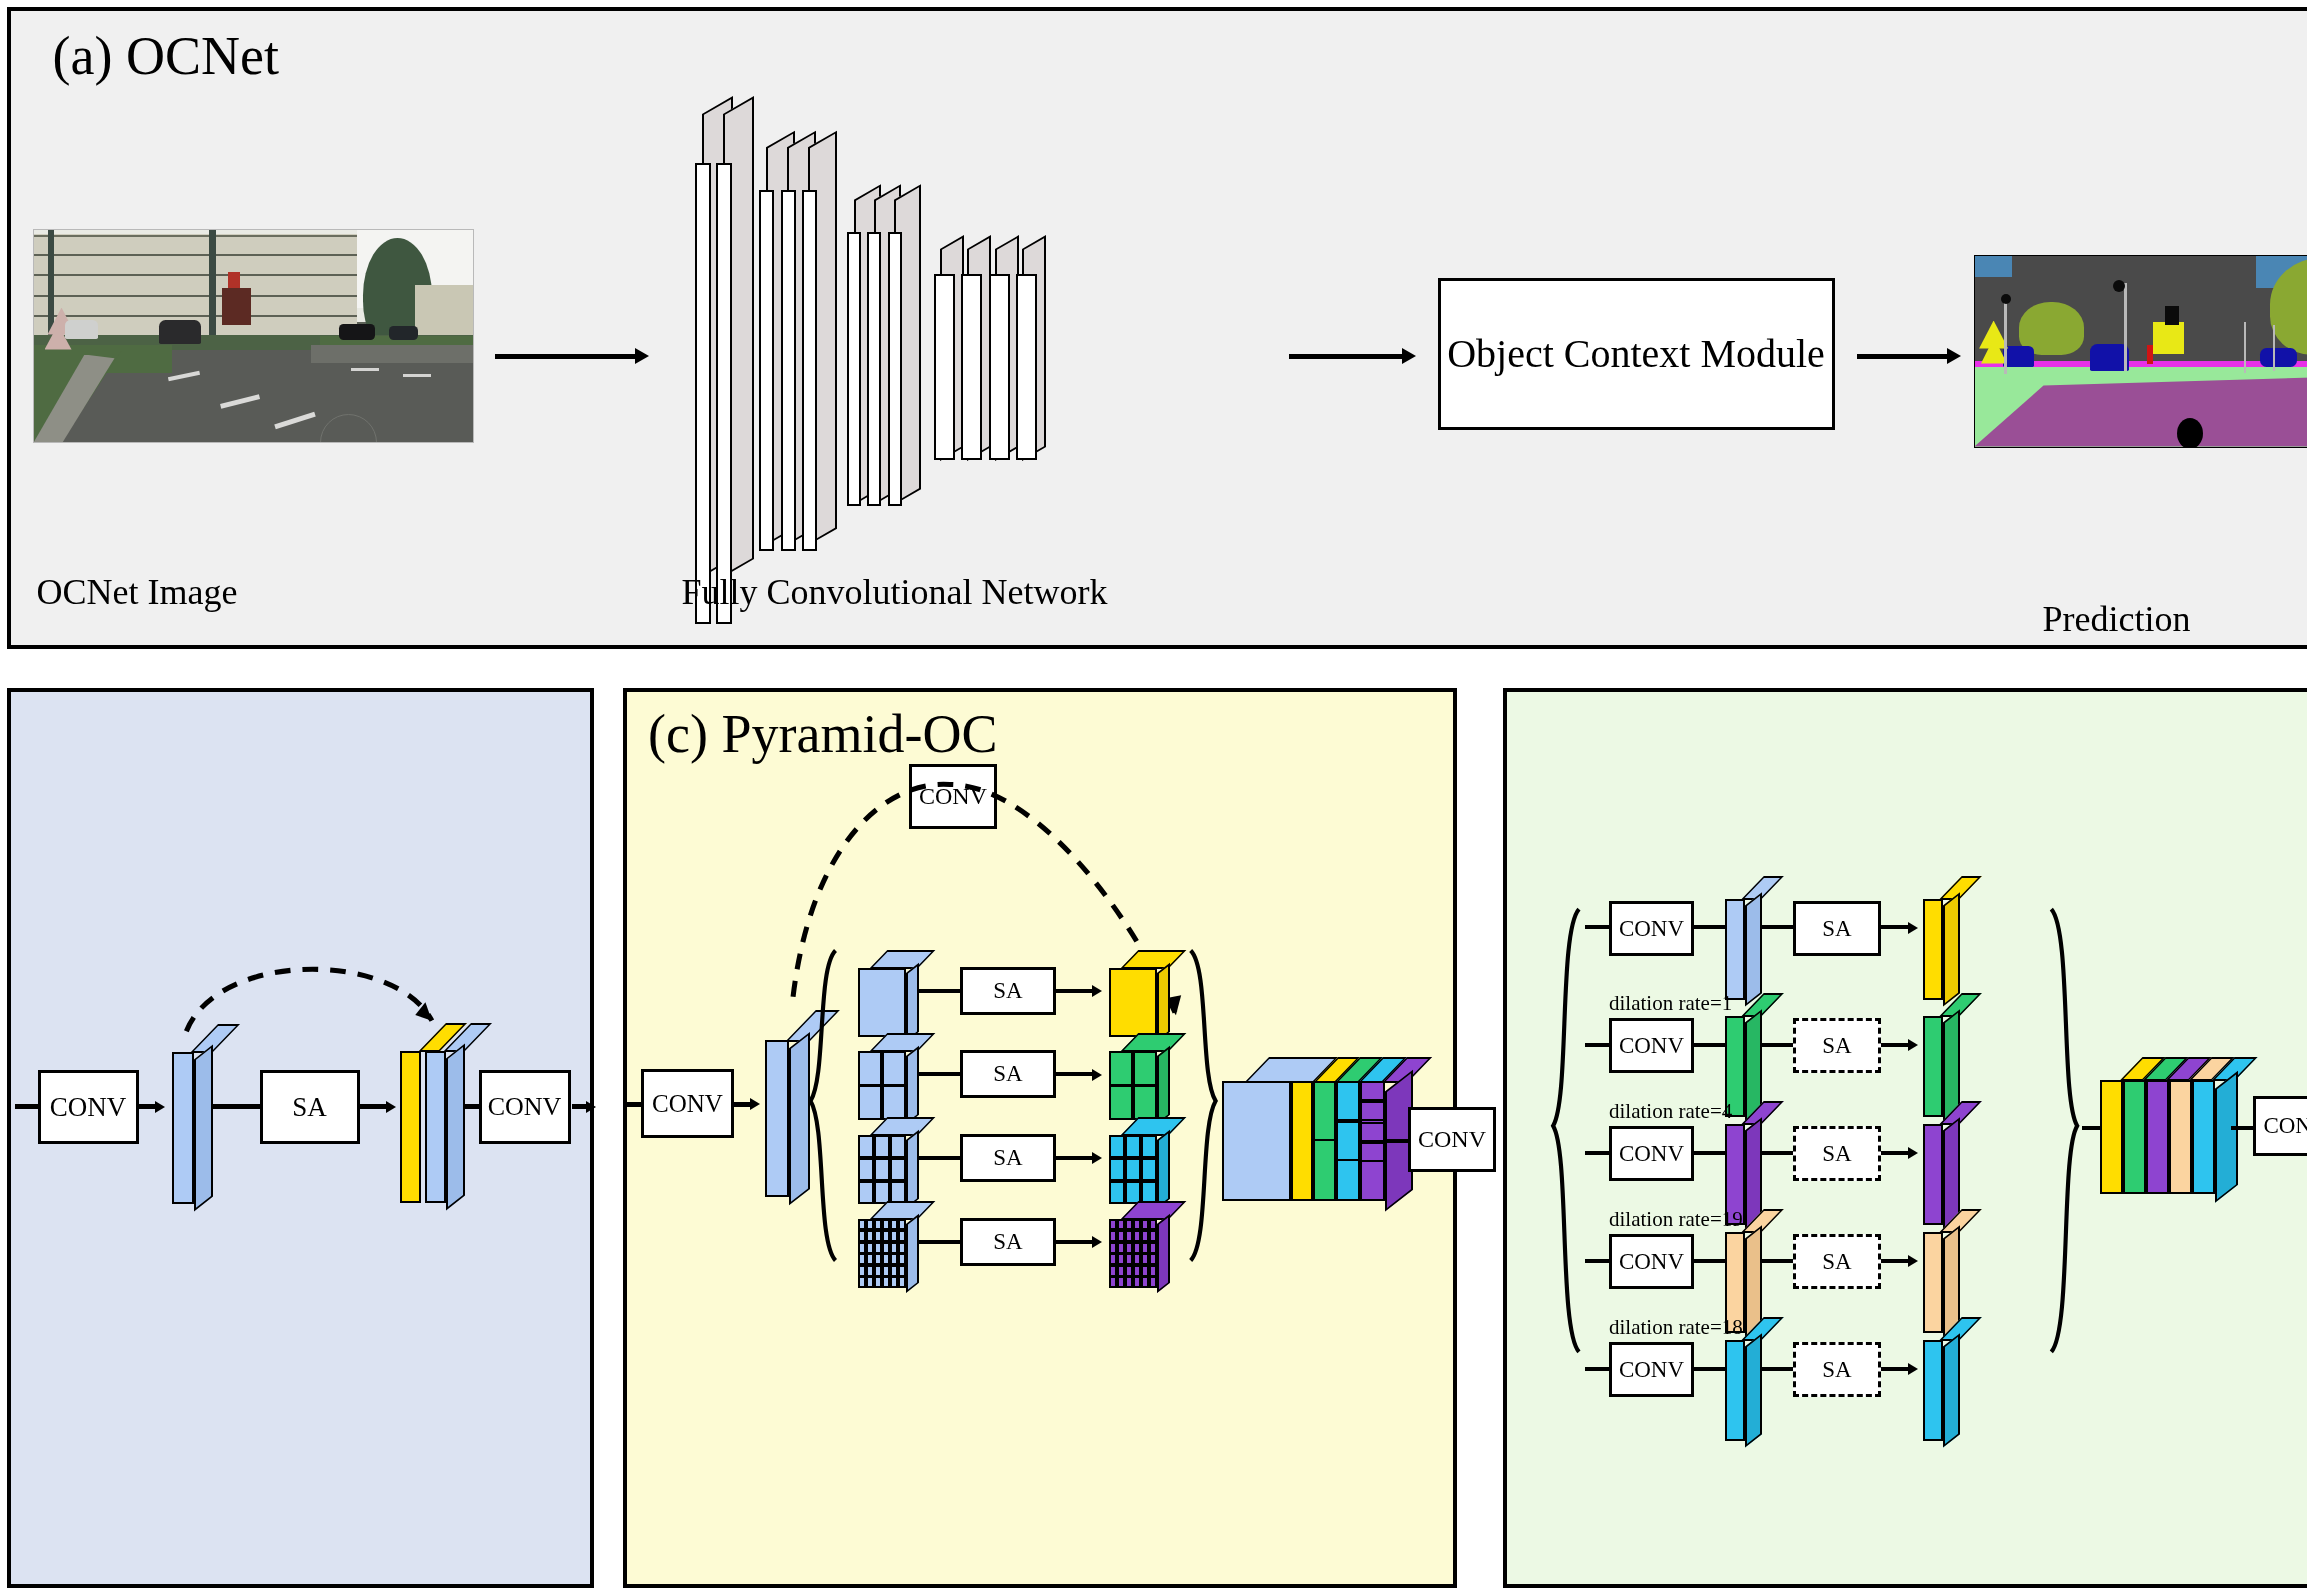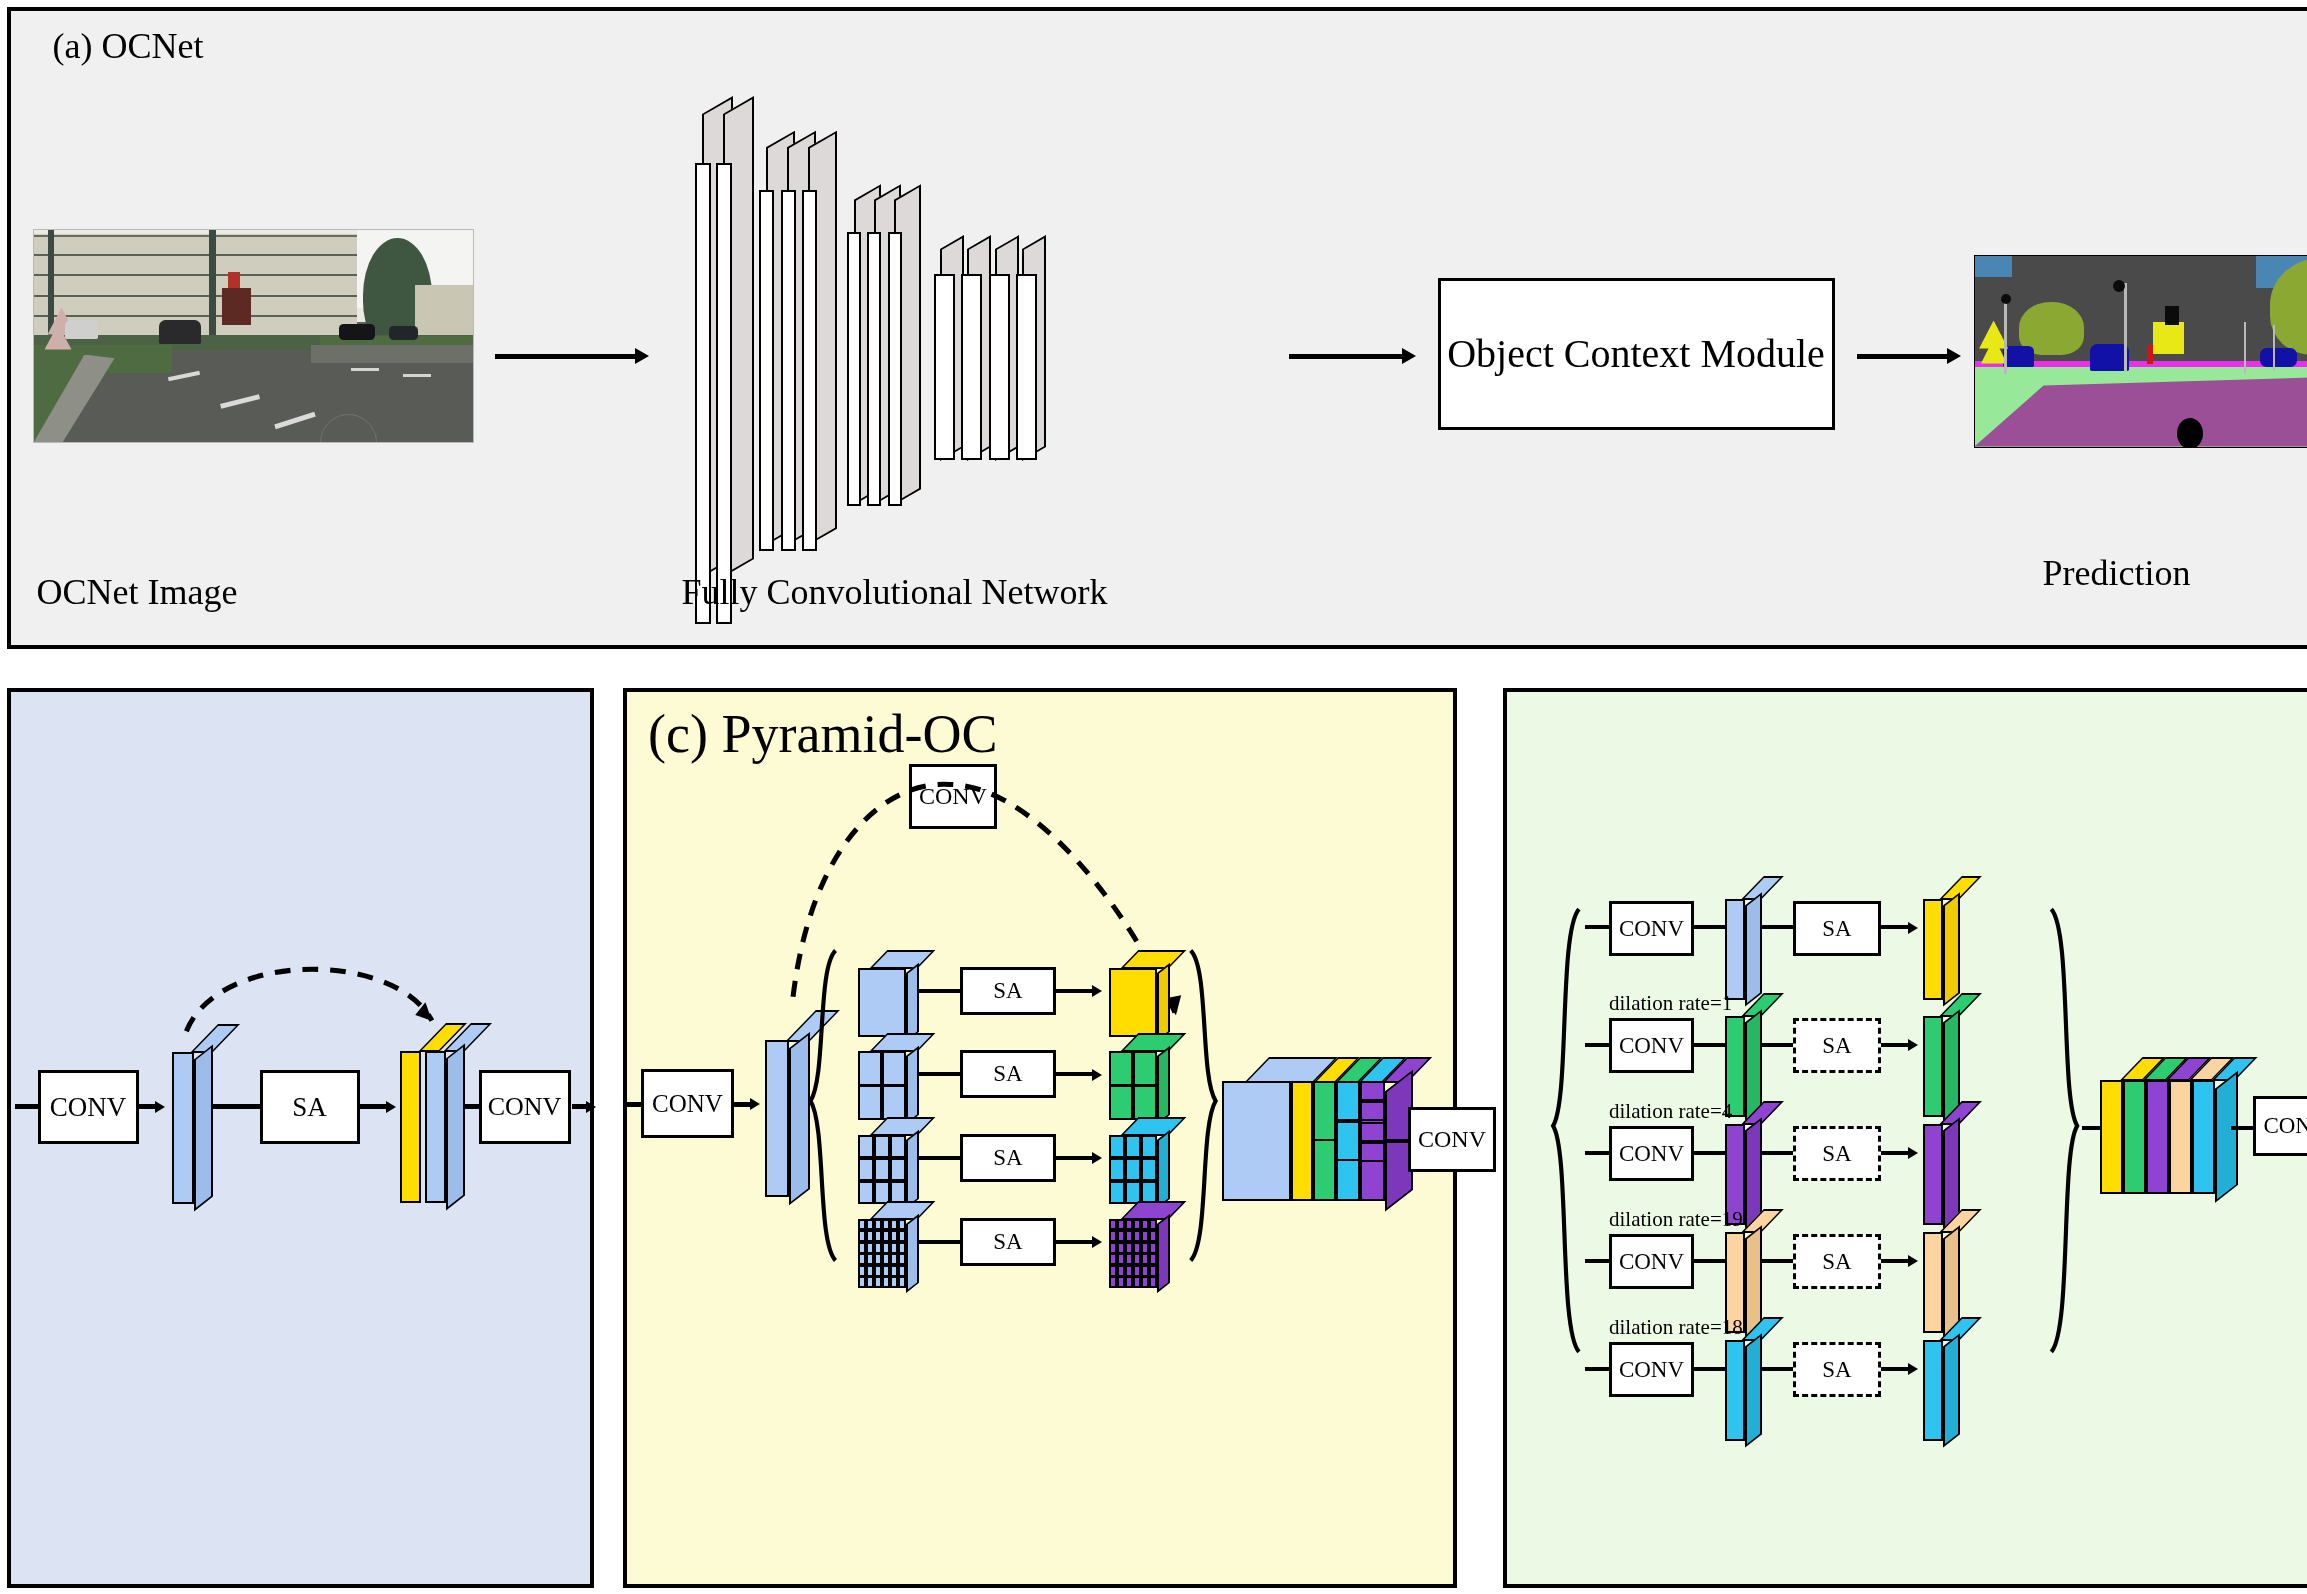--- a/index.html
+++ b/index.html
@@ -3,21 +3,21 @@
 <meta charset="utf-8">
 <style>
   html,body{margin:0;padding:0;background:#fff;}
   body{width:2392px;height:1595px;position:relative;font-family:"Liberation Serif", serif;overflow:hidden;}
 
   .panel{position:absolute;box-sizing:border-box;border:4.2px solid #000;}
 
   
   #panel-a{left:6.5px;top:6.5px;width:2379px;height:642px;background:#f0f0f0;}
   .ptitle{position:absolute;font-family:"Liberation Serif",serif;color:#000;white-space:nowrap;}
-  #title-a{left:42px;top:14.8px;font-size:36px;}
+  #title-a{left:42px;top:14.8px;font-size:54px;}
   #title-b{left:25px;top:12px;font-size:54px;}
   #title-c{left:21px;top:11px;font-size:54px;}
   #title-d{left:27px;top:11px;font-size:54px;}
 
   .caption{position:absolute;font-size:36px;white-space:nowrap;color:#000;}
 
   
   #input-photo{position:absolute;left:22px;top:218px;width:439px;height:212px;
      border:0.9px solid #b9b9b9;overflow:hidden;background:#5d6258;}
   .ph{position:absolute;}
@@ -176,21 +176,21 @@
     <div class="sg" style="left:190px;top:50px;width:14.8px;height:19.4px;background:#0b0b0b;"></div>
 
     <div class="sg" style="left:149px;top:27px;width:3.2px;height:88px;background:#b9b9b9;"></div>
     <div class="sg" style="left:29.5px;top:44px;width:2.8px;height:74px;background:#b9b9b9;"></div>
     <div class="sg" style="left:269px;top:66px;width:2.8px;height:51px;background:#b9b9b9;"></div>
     <div class="sg" style="left:298px;top:69px;width:2.8px;height:46px;background:#b9b9b9;"></div>
     <div class="sg" style="left:138px;top:24px;width:12px;height:12px;background:#0b0b0b;border-radius:50%;"></div>
     <div class="sg" style="left:26px;top:38px;width:10px;height:10px;background:#0b0b0b;border-radius:50%;"></div>
     <div class="sg" style="left:202px;top:162px;width:26px;height:31px;background:#000;border-radius:50%;"></div>
   </div>
-  <div class="caption" style="left:2032px;top:541px;font-family:Liberation Serif, serif;">Prediction</div>
+  <div class="caption" style="left:2032px;top:587px;font-family:Liberation Serif, serif;">Prediction</div>
 </div>
 
 <div class="panel" id="panel-b">
 
   <div class="arrow-line" style="left:4.6px;top:412px;width:23px;height:4.6px;"></div>
 
   <div class="box" style="left:27px;top:378px;width:101px;height:74px;font-size:27px;">
     <span>CONV</span>
   </div>
   <div class="arrow-line" style="left:127px;top:412px;width:18.5px;height:4.6px;"></div>

